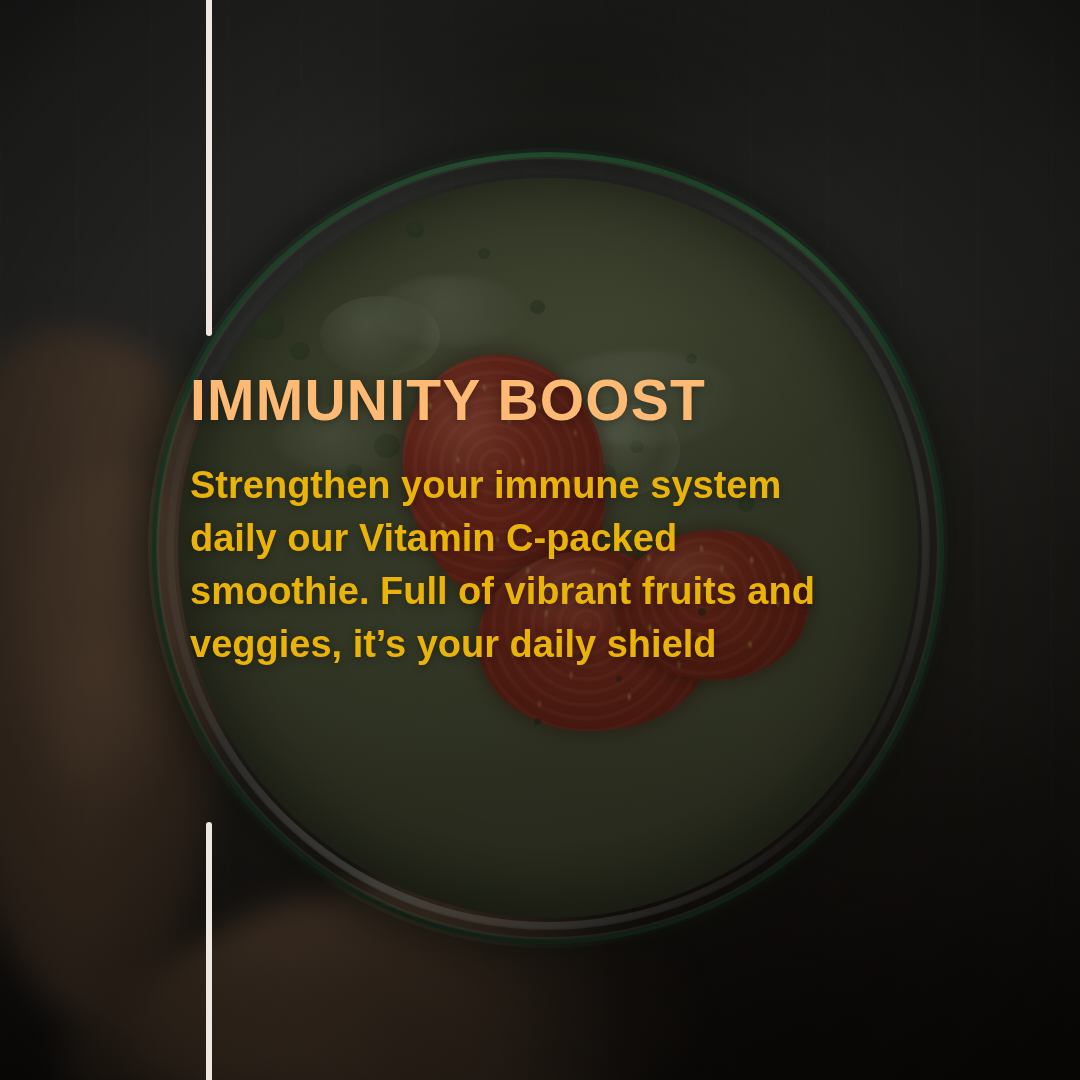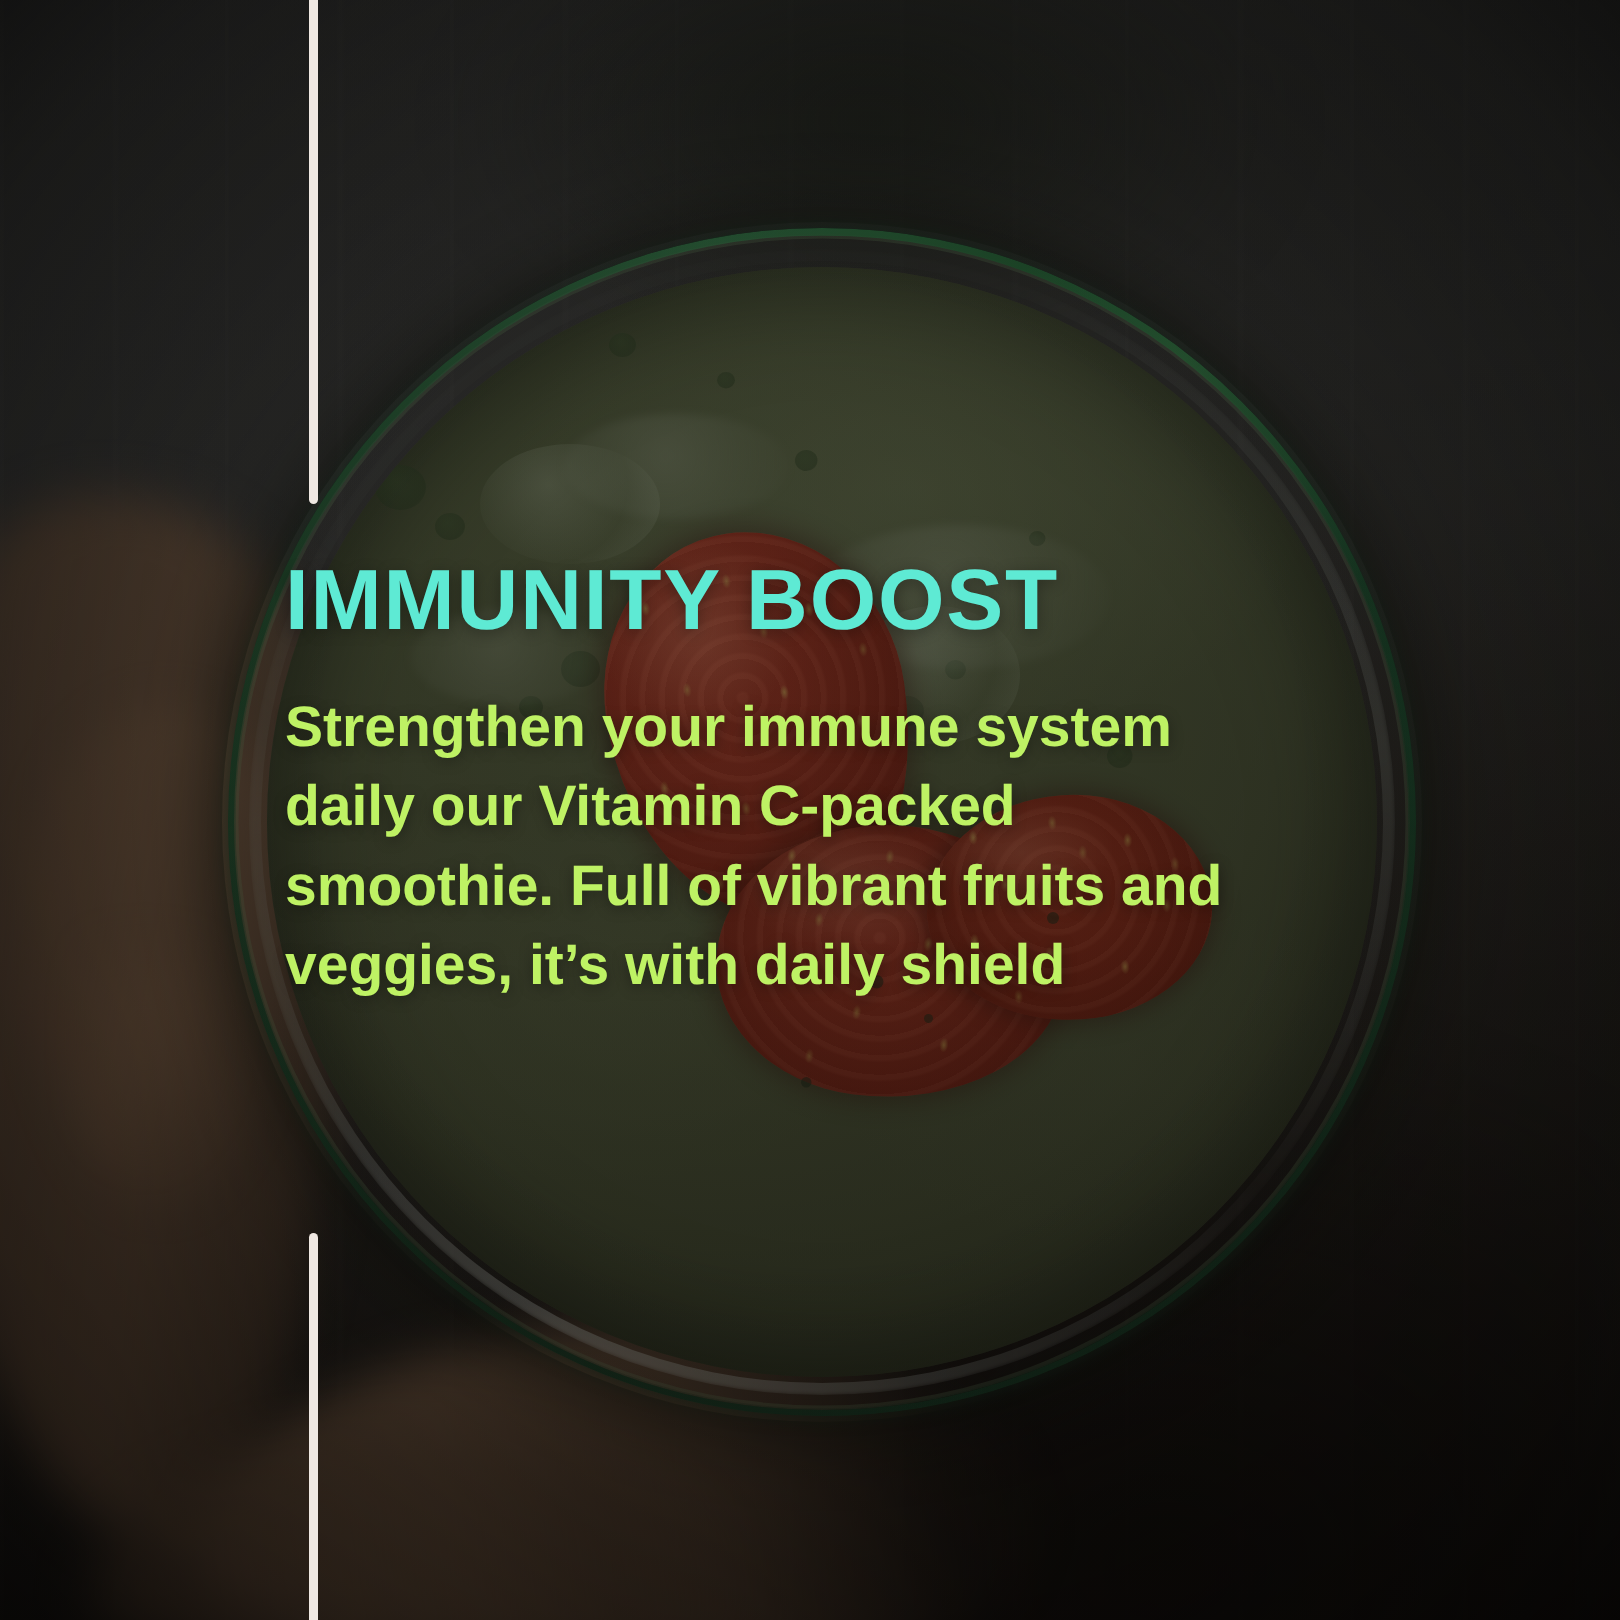--- a/index.html
+++ b/index.html
@@ -249,31 +249,31 @@
 
   .text-block {
     position:absolute; left:190px; top:368px; width:800px;
   }
 
   .headline {
     font-size:57px;
     font-weight:700;
     letter-spacing:1.2px;
     line-height:64px;
-    color:#5eead4;
+    color:#fdba74;
     white-space:nowrap;
     text-shadow:0 2px 10px rgba(0,0,0,.32);
   }
 
   .body-copy {
     margin-top:27px;
     font-size:38px;
     font-weight:700;
     line-height:53px;
-    color:#bef264;
+    color:#eab308;
     max-width:770px;
     text-shadow:0 2px 9px rgba(0,0,0,.34);
   }
   .body-copy .ln { display:block; white-space:nowrap; }
 </style>
 </head>
 <body>
 
 <div id="card">
 
@@ -346,17 +346,17 @@
 
   <div class="accent-line accent-top"></div>
   <div class="accent-line accent-bottom"></div>
 
   <div class="text-block">
     <h1 class="headline">IMMUNITY BOOST</h1>
     <div class="body-copy">
       <span class="ln">Strengthen your immune system</span>
       <span class="ln">daily our Vitamin C-packed</span>
       <span class="ln">smoothie. Full of vibrant fruits and</span>
-      <span class="ln">veggies, it’s with daily shield</span>
+      <span class="ln">veggies, it’s your daily shield</span>
     </div>
   </div>
 
 </div>
 
 </body></html>

